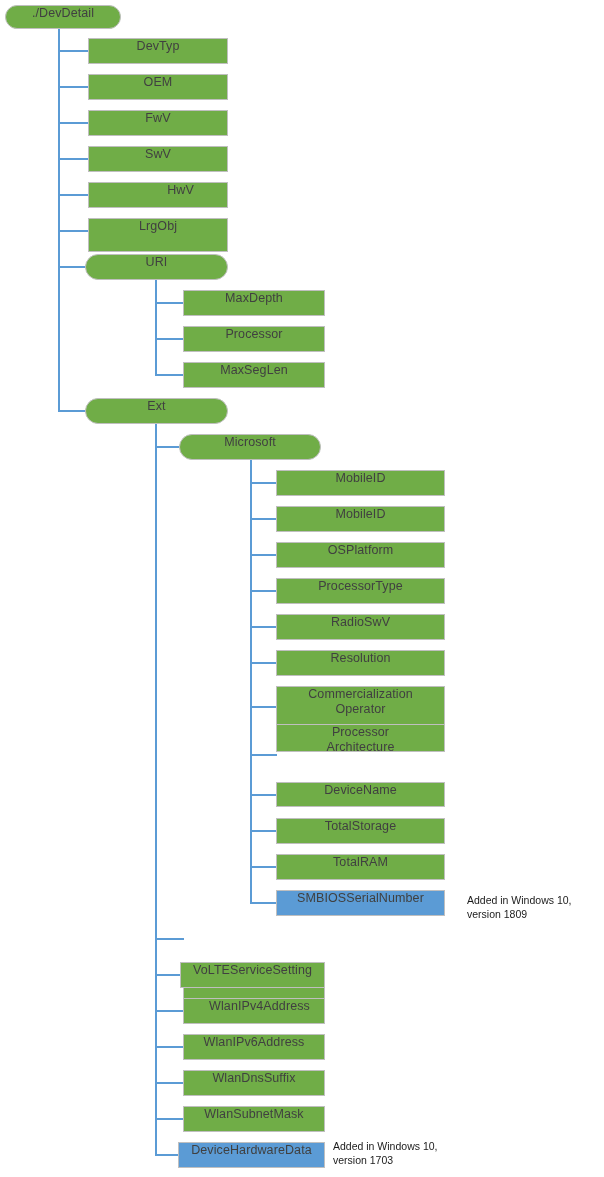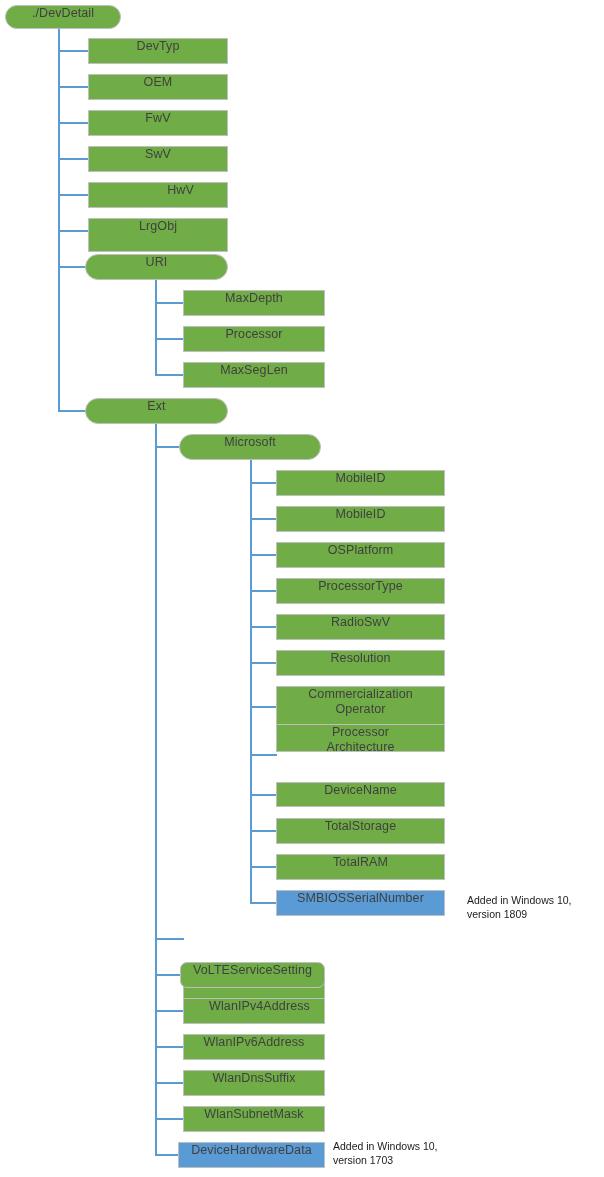--- a/index.html
+++ b/index.html
@@ -172,21 +172,21 @@
       </div>
       <div class="node" style="left: 276px; top: 854px; width: 169px; height: 26px;">
         <span class="lbl">TotalRAM</span>
       </div>
       <div class="node blue" style="left: 276px; top: 890px; width: 169px; height: 26px;">
         <span class="lbl">SMBIOSSerialNumber</span>
       </div>
       <div class="node" style="left: 183px; top: 974px; width: 142px; height: 26px;">
         <span class="lbl">WLANMACAddress</span>
       </div>
-      <div class="node" style="left: 180px; top: 962px; width: 145px; height: 26px; border-radius: 7px;">
+      <div class="node" style="left: 180px; top: 962px; width: 145px; height: 26px;">
         <span class="lbl">VoLTEServiceSetting</span>
       </div>
       <div class="node" style="left: 183px; top: 998px; width: 142px; height: 26px; padding-left: 11px;">
         <span class="lbl">WlanIPv4Address</span>
       </div>
       <div class="node" style="left: 183px; top: 1034px; width: 142px; height: 26px;">
         <span class="lbl">WlanIPv6Address</span>
       </div>
       <div class="node" style="left: 183px; top: 1070px; width: 142px; height: 26px;">
         <span class="lbl">WlanDnsSuffix</span>

